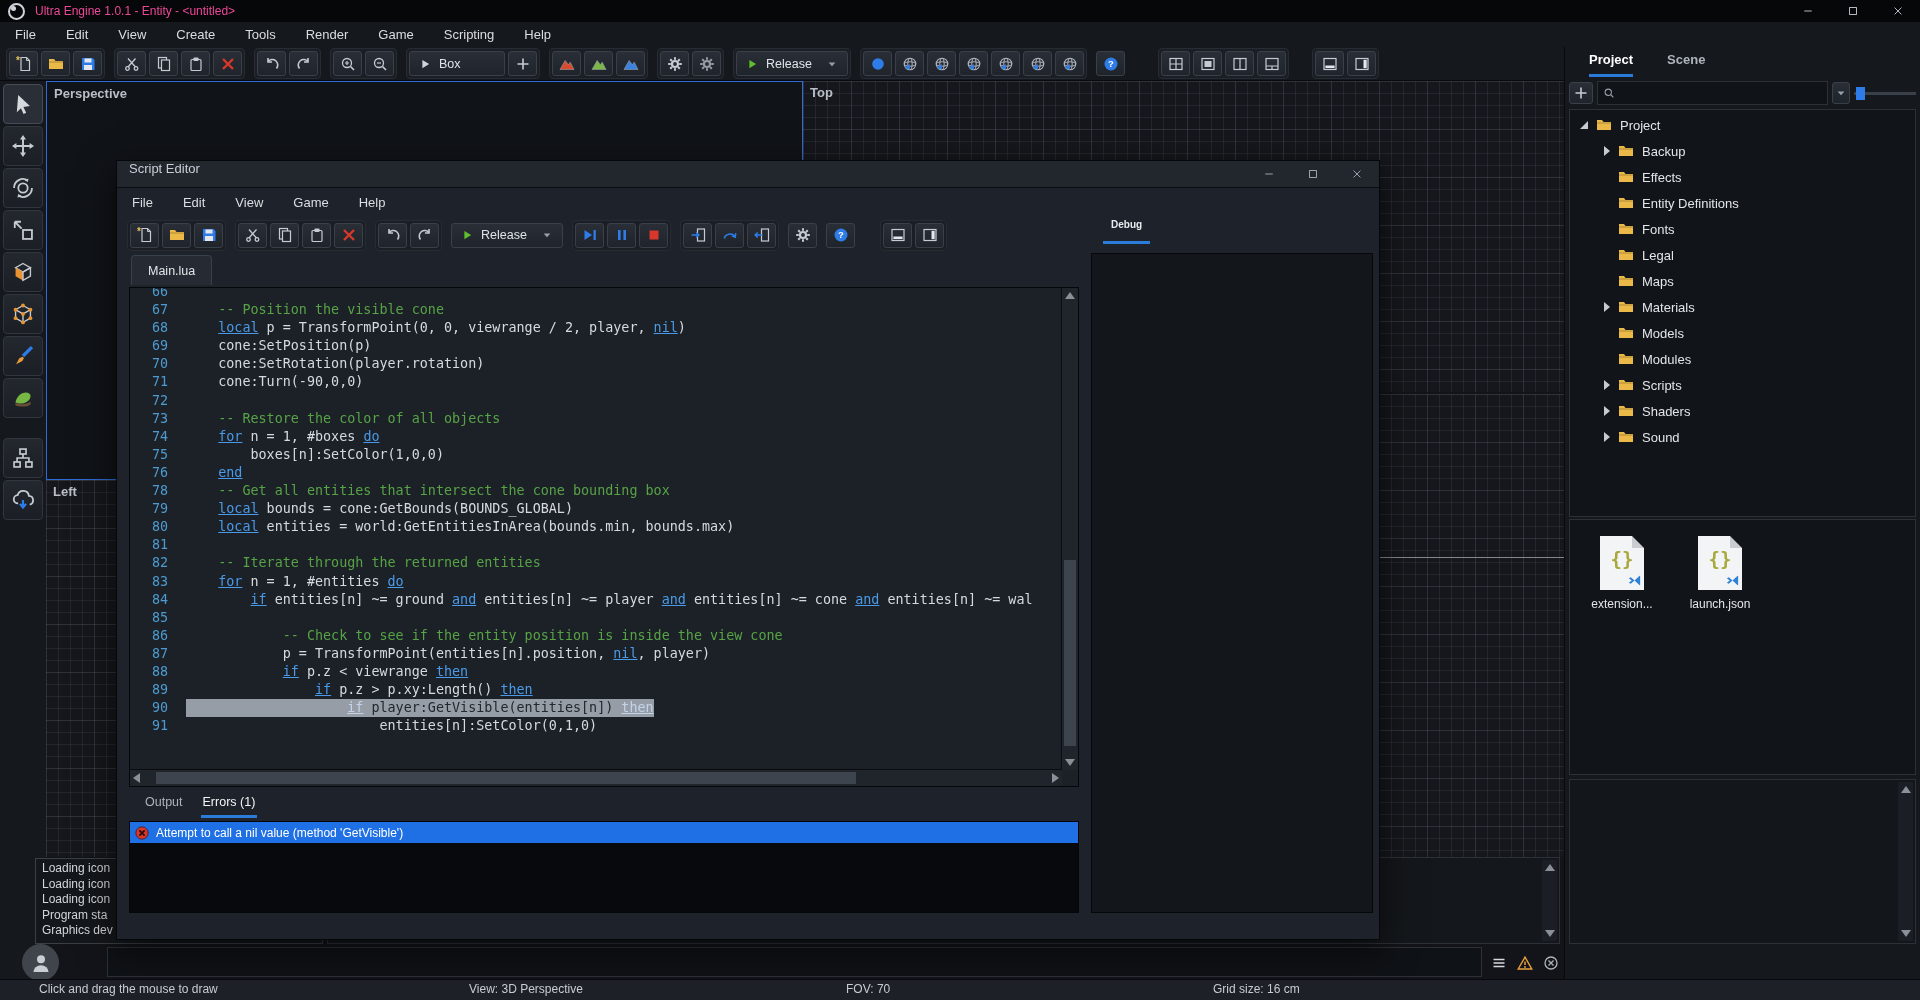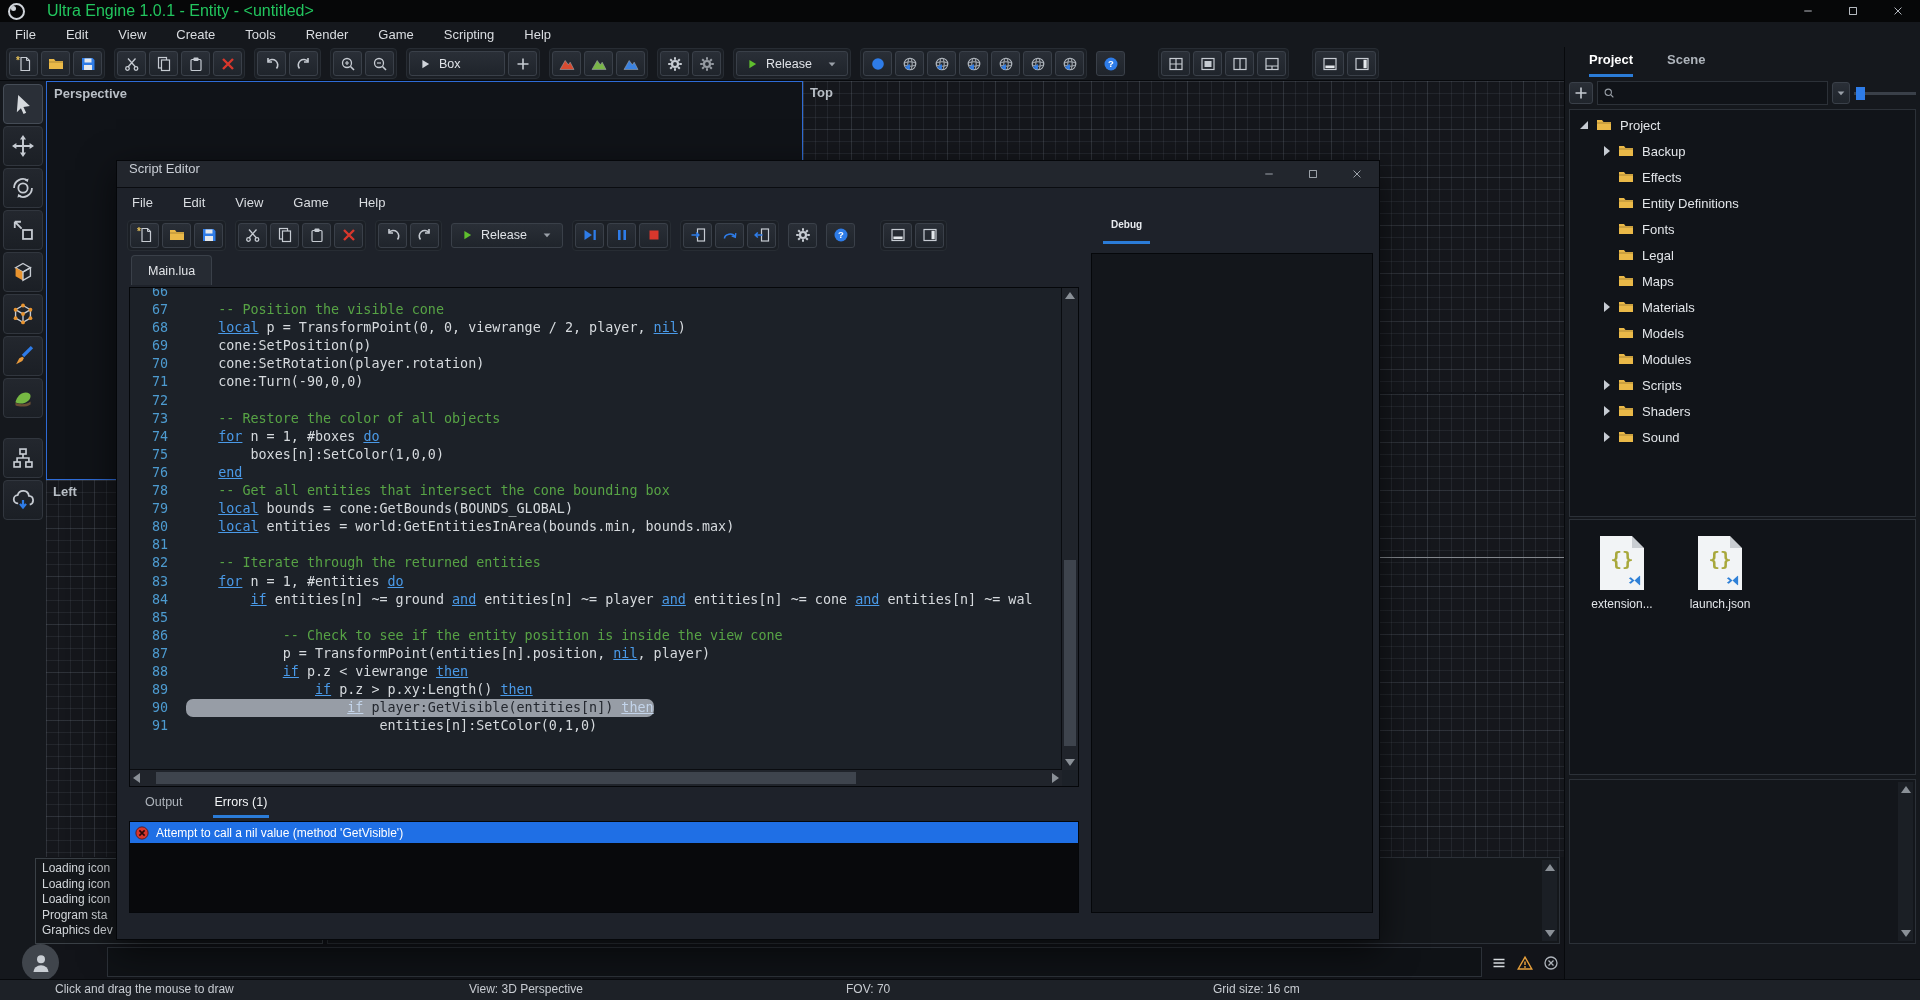--- a/index.html
+++ b/index.html
@@ -5,21 +5,21 @@
   html,body{margin:0;padding:0;background:#000;}
   #root{position:relative;width:1920px;height:1000px;background:#121419;overflow:hidden;
         font-family:"Liberation Sans",sans-serif;color:#d6dade;font-size:13px;}
   svg.ic{width:16px;height:16px;display:block;}
   svg.sm{width:12px;height:12px;}
 
   
   .titlebar{position:absolute;left:0;top:0;right:0;height:22px;background:#060708;display:flex;align-items:center;z-index:6;}
   .logo{width:13px;height:13px;border:2px solid #cfd4da;border-radius:50%;margin-left:8px;position:relative;}
   .logo::after{content:'';position:absolute;left:1px;top:1px;width:5px;height:5px;border-radius:50%;background:#cfd4da;}
-  .title-text{margin-left:22px;font-size:16px;color:#22c55e;}
+  .title-text{margin-left:10px;font-size:12px;color:#ec4899;}
   .winbtns{margin-left:auto;display:flex;}
   .wbtn{width:45px;height:22px;display:flex;align-items:center;justify-content:center;background:none;border:none;color:#cfd4da;}
   .wbtn svg{width:10px;height:10px;}
 
   
   .menubar{position:absolute;left:0;top:22px;right:0;height:25px;background:#15181d;display:flex;align-items:center;z-index:6;}
   .mitem{padding:0 15px;font-size:13px;color:#dadde1;}
   .toolbar{position:absolute;left:0;top:47px;width:1564px;height:34px;background:#15181d;display:flex;align-items:center;gap:9px;padding-left:6px;border-bottom:1px solid #07090c;z-index:6;box-sizing:border-box;}
   .tgroup{display:flex;gap:3px;background:#1b1f25;border:1px solid #272c33;border-radius:4px;padding:2px;}
   .tbtn{width:29px;height:25px;background:linear-gradient(#2a2f37,#1f242b);border:1px solid #3a4049;border-radius:3px;
@@ -107,32 +107,32 @@
   .debug-tab{position:absolute;left:986px;top:58px;height:22px;font-size:10px;font-weight:bold;color:#e8ebef;border-bottom:3px solid #2b7cd8;padding:0 8px;}
   .se-tab{position:absolute;left:14px;top:94px;height:29px;display:flex;align-items:center;padding:0 16px;background:#262b33;
           border:1px solid #3a4049;border-bottom:none;border-radius:4px 4px 0 0;font-size:12.5px;color:#e2e5e9;}
   .codebox{position:absolute;left:12px;top:126px;width:950px;height:500px;background:#1c2128;border:1px solid #05070a;box-sizing:border-box;}
   .codeview{position:absolute;left:0;top:0;right:16px;bottom:16px;overflow:hidden;}
   .codelines{position:absolute;left:0;top:-5px;right:0;font-family:"DejaVu Sans Mono",monospace;font-size:13.4px;line-height:18.1px;}
   .crow{display:flex;}
   .ln{flex:none;width:38px;text-align:right;margin-right:18px;color:#4d9bd0;}
   .ct{white-space:pre;color:#d6dade;}
   .kw{color:#4a9ae8;text-decoration:underline;} .cm{color:#57a345;}
-  .ct.hl{background:#979da6;color:#23272e;border-radius:7px;} .ct.hl .kw{color:#c3d4ea;}
+  .ct.hl{background:#979da6;color:#23272e;} .ct.hl .kw{color:#c3d4ea;}
   .vsb{position:absolute;right:0;top:0;bottom:16px;width:16px;background:#20242b;border-left:1px solid #0a0c10;}
   .vsb .thumb{position:absolute;top:272px;height:186px;left:2px;right:2px;background:#3e444d;}
   .vsb .ar{position:absolute;left:3px;width:0;height:0;}
   .vsb .up{top:4px;border-bottom:7px solid #8a9097;border-left:5px solid transparent;border-right:5px solid transparent;}
   .vsb .dn{bottom:4px;border-top:7px solid #8a9097;border-left:5px solid transparent;border-right:5px solid transparent;}
   .hsb{position:absolute;left:0;right:16px;bottom:0;height:16px;background:#20242b;border-top:1px solid #0a0c10;}
   .hsb .thumb{position:absolute;left:26px;width:700px;top:2px;bottom:2px;background:#3e444d;}
   .hsb .ar{position:absolute;top:3px;width:0;height:0;}
   .hsb .lf{left:3px;border-right:7px solid #8a9097;border-top:5px solid transparent;border-bottom:5px solid transparent;}
   .hsb .rt{right:3px;border-left:7px solid #8a9097;border-top:5px solid transparent;border-bottom:5px solid transparent;}
-  .se-btabs{position:absolute;left:26px;top:634px;display:flex;gap:28px;}
+  .se-btabs{position:absolute;left:26px;top:634px;display:flex;gap:16px;}
   .sbtab{font-size:12.5px;color:#aeb4bb;height:20px;border-bottom:3px solid transparent;padding:0 2px;}
   .sbtab.active{color:#f2f4f6;border-bottom-color:#2b7cd8;}
   .errorbox{position:absolute;left:12px;top:660px;width:950px;height:92px;background:#08090c;border:1px solid #05070a;box-sizing:border-box;}
   .errow{height:21px;background:#1f6fe5;display:flex;align-items:center;gap:7px;padding-left:5px;font-size:12px;color:#fff;}
   .errow svg{width:14px;height:14px;flex:none;}
   .debugpanel{position:absolute;left:974px;top:92px;width:282px;height:660px;background:#13161b;border:1px solid #05070a;box-sizing:border-box;}
 </style>
 </head>
 <body>
 
@@ -826,21 +826,21 @@
         <use href="#i-warn"></use>
       </svg>
     </button>
 <button class="bic" style="left:1540px">
       <svg class="ic">
         <use href="#i-cx"></use>
       </svg>
     </button>
 
 <div class="statusbar">
-  <span class="stitem" style="left:55px">Click and drag the mouse to draw</span>
+  <span class="stitem" style="left:39px">Click and drag the mouse to draw</span>
   <span class="stitem" style="left:469px">View: 3D Perspective</span>
   <span class="stitem" style="left:846px">FOV: 70</span>
   <span class="stitem" style="left:1213px">Grid size: 16 cm</span>
 </div>
 
 <div class="sewin">
   <div class="se-title">
     <span>Script Editor</span>
     <span class="se-ctr">
       <button class="se-cbtn">

